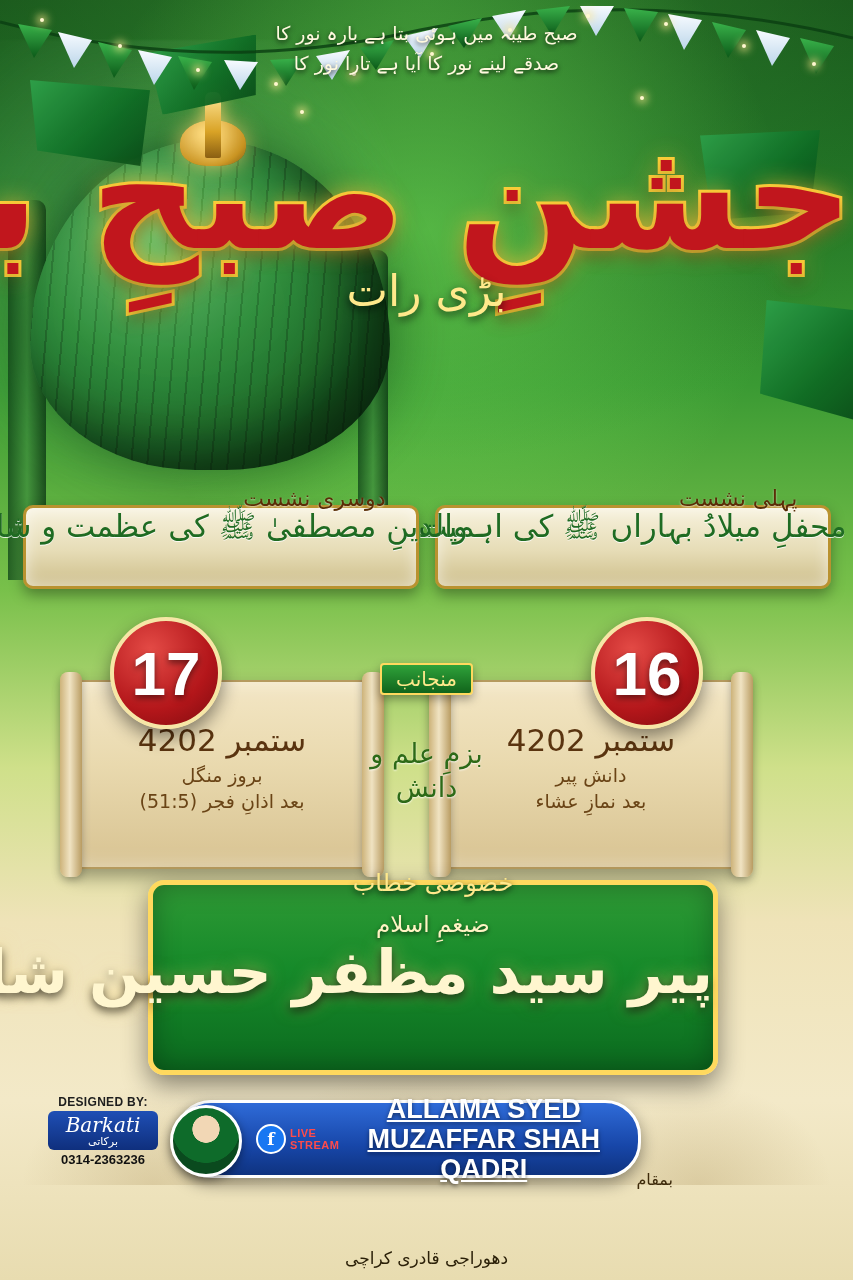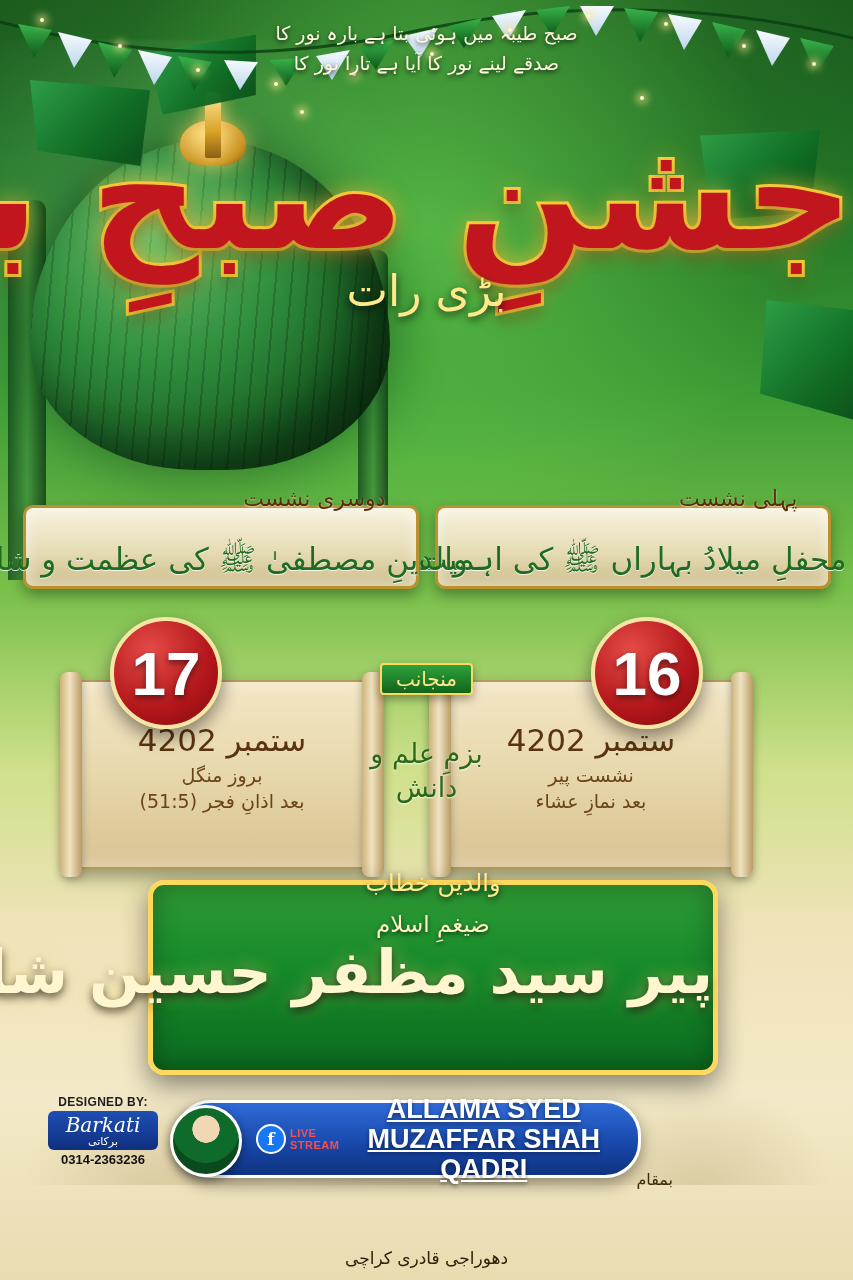--- a/index.html
+++ b/index.html
@@ -191,21 +191,21 @@
   }
   .session {
     position: relative;
     width: 390px;
     height: 78px;
     background: linear-gradient(180deg, #f7f2dd, #e6dcb6 55%, #cdbe8a);
     border: 3px solid #b9922f;
     border-radius: 10px;
     box-shadow: 0 6px 14px rgba(0,0,0,0.35), inset 0 0 16px rgba(255,255,255,0.6);
     display: flex;
-    align-items: flex-end;
+    align-items: flex-start;
     justify-content: center;
   }
   .session-text {
     direction: rtl;
     font-family: "DejaVu Sans", sans-serif;
     font-size: 31px;
     color: #1f6b22;
     text-shadow: 0 1px 0 rgba(255,255,255,0.8);
     padding: 0 10px;
   }
@@ -620,21 +620,21 @@
       <div class="session-tag urdu">دوسری نشست</div>
       <div class="session-text urdu">والدینِ مصطفیٰ ﷺ کی عظمت و شان</div>
     </div>
   </div>
 
   <div class="scrolls">
 
     <div class="scroll scroll-right">
       <div class="scroll-inner">
         <div class="s-line1 urdu">ستمبر 2024</div>
-        <div class="s-line2 urdu">نشست پیر</div>
+        <div class="s-line2 urdu">دانش پیر</div>
         <div class="s-line3 urdu">بعد نمازِ عشاء</div>
       </div>
     </div>
     <div class="date-badge badge-right">16</div>
 
     <div class="scroll scroll-left">
       <div class="scroll-inner">
         <div class="s-line1 urdu">ستمبر 2024</div>
         <div class="s-line2 urdu">بروز منگل</div>
         <div class="s-line3 urdu">بعد اذانِ فجر (5:15)</div>
@@ -645,21 +645,21 @@
     <div class="center-tag">
       <div class="ribbon urdu">منجانب</div>
       <div class="sub">
         <div class="urdu">بزمِ علم و</div>
         <div class="urdu">دانش</div>
       </div>
     </div>
   </div>
 
   <div class="speaker-panel">
-    <div class="speaker-top urdu">والدین خطاب</div>
+    <div class="speaker-top urdu">خصوصی خطاب</div>
     <div class="speaker-title urdu">ضیغمِ اسلام</div>
     <div class="speaker-name urdu">پیر سید مظفر حسین شاہ قادری</div>
   </div>
 
   <div class="designer">
     <div class="designer-label">DESIGNED BY:</div>
     <div class="designer-box">
       <div class="designer-name">Barkati</div>
       <div class="designer-urdu urdu">برکاتی</div>
     </div>

